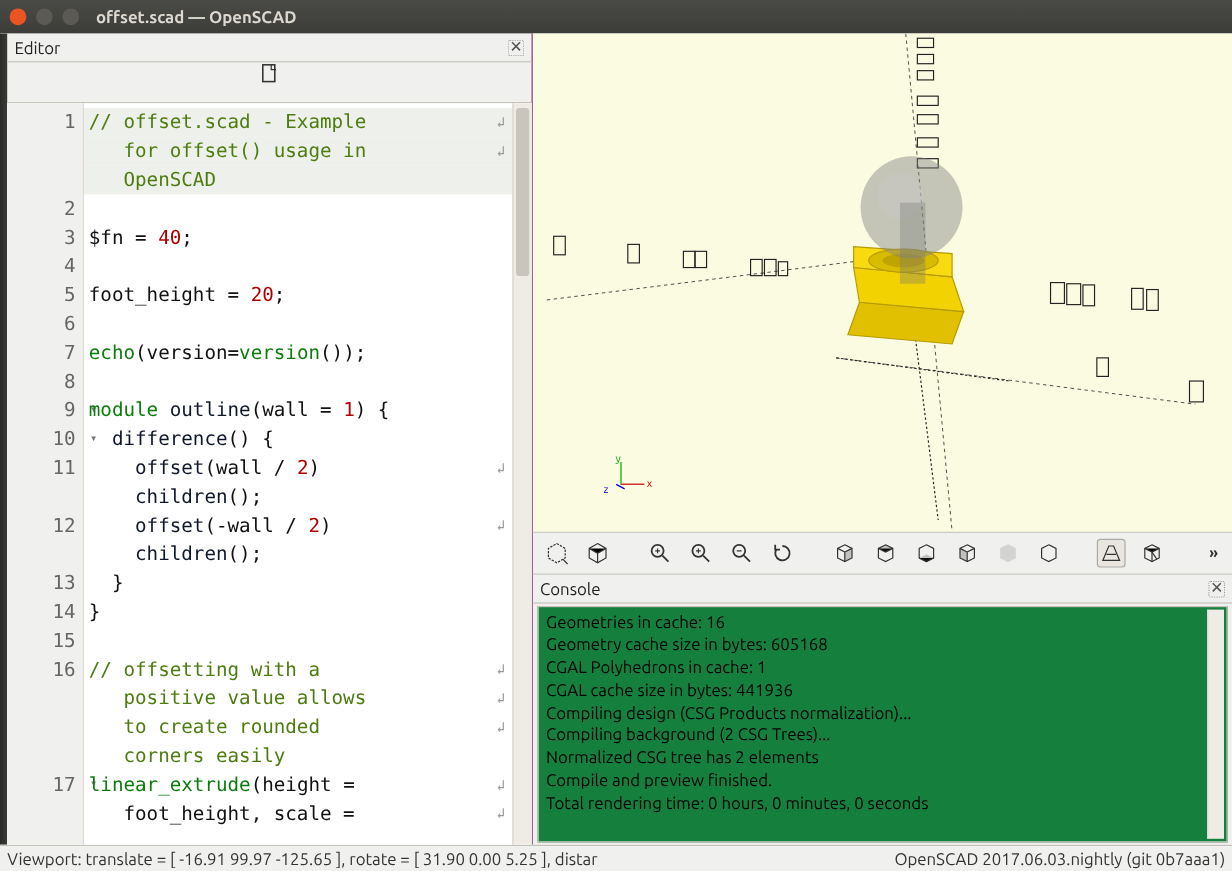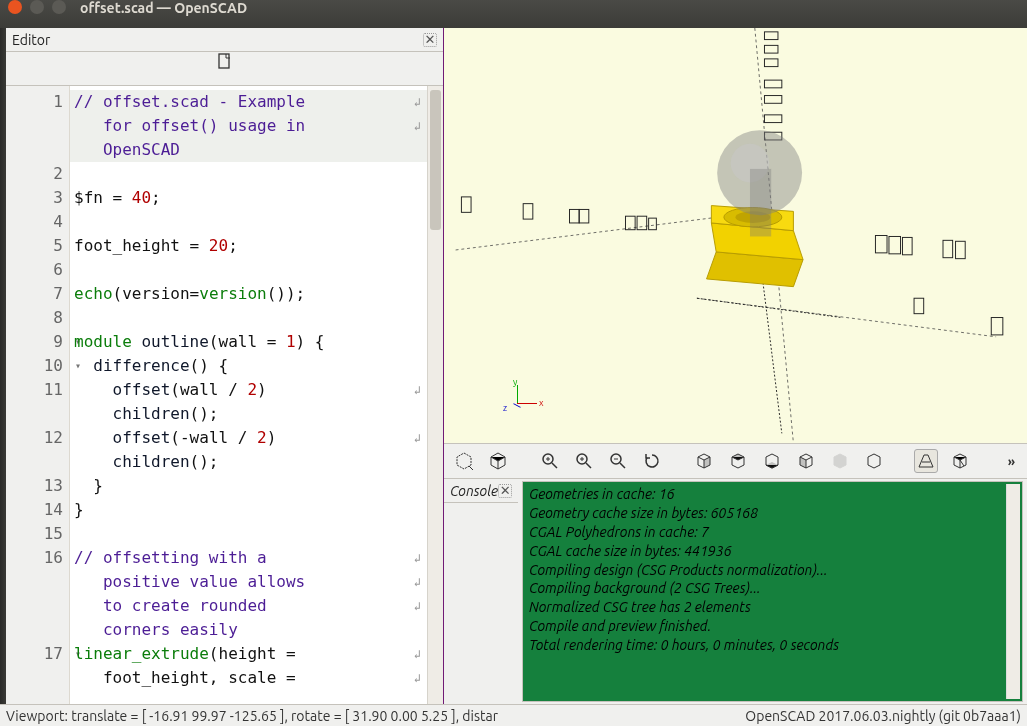--- a/index.html
+++ b/index.html
@@ -11,21 +11,21 @@
     background: #f0f0ee;
     overflow: hidden;
     display: flex;
     flex-direction: column;
   }
   
   .titlebar {
     height: 28px;
     background: linear-gradient(to bottom, #4a4a46, #3c3c38);
     display: flex;
-    align-items: flex-start;
+    align-items: center;
     padding: 0 8px;
     color: #ddd9d0;
     font-weight: bold;
     font-size: 14px;
   }
   .titlebar .win-btn {
     width: 14px; height: 14px; border-radius: 50%;
     margin-right: 8px;
     display: inline-block;
   }
@@ -118,21 +118,21 @@
   .code .line.hl { background:#eef0ec; }
   .code .wrap-mark {
     position:absolute; right:6px; top:0; font-size:12px; color:#999;
   }
   
   .kw { color:#0b7d0b; }      
   .fn { color:#0b7d0b; }
   .name { color:#0f172a; }
   .num { color:#b00000; }
   .op  { color:#111; }
-  .cmt { color:#4c1d95; }     
+  .cmt { color:#4d7c0f; }     
   .var { color:#111; }
   .pun { color:#111; }
 
   .editor-scroll {
     width:16px; background:#efece6; border-left:1px solid #d6d3cb;
     position:relative;
   }
   .editor-scroll .thumb {
     position:absolute; left:2px; right:2px; top:4px; height:140px;
     background:#c9c5bc; border-radius:3px;
@@ -169,23 +169,22 @@
     display:flex; align-items:center; gap:10px; padding:0 8px;
   }
   .viewer-toolbar .tb-icon { width:24px; height:24px; }
   .viewer-toolbar .active {
     border:1px solid #aaa; border-radius:3px; background:#e8e6de;
   }
   .viewer-toolbar .more { margin-left:auto; font-weight:bold; color:#333; padding:0 4px;}
 
   .console-panel {
     height:225px;
-    display:flex; flex-direction:row;
+    display:flex; flex-direction:column;
     background:#f0f0ee;
-    font-style:italic;
   }
   .console-body {
     flex:1;
     background:#15803d;
     border:1px solid #c5c2bb;
     margin:2px 4px;
     padding:3px 6px;
     font-size:14px;
     line-height:1.35;
     overflow:hidden;
@@ -501,21 +500,21 @@
     <div class="console-panel">
       <div class="panel-header">
         <span>Console</span>
         <span class="spacer"></span>
         <span class="close-x">✕</span>
       </div>
       <div class="console-body" id="console-body">
         <div class="scroll"></div>
       <div>Geometries in cache: 16</div>
           <div>Geometry cache size in bytes: 605168</div>
-          <div>CGAL Polyhedrons in cache: 7</div>
+          <div>CGAL Polyhedrons in cache: 1</div>
           <div>CGAL cache size in bytes: 441936</div>
           <div>Compiling design (CSG Products normalization)...</div>
           <div>Compiling background (2 CSG Trees)...</div>
           <div>Normalized CSG tree has 2 elements</div>
           <div>Compile and preview finished.</div>
           <div>Total rendering time: 0 hours, 0 minutes, 0 seconds</div>
         </div>
     </div>
   </div>
 </div>

